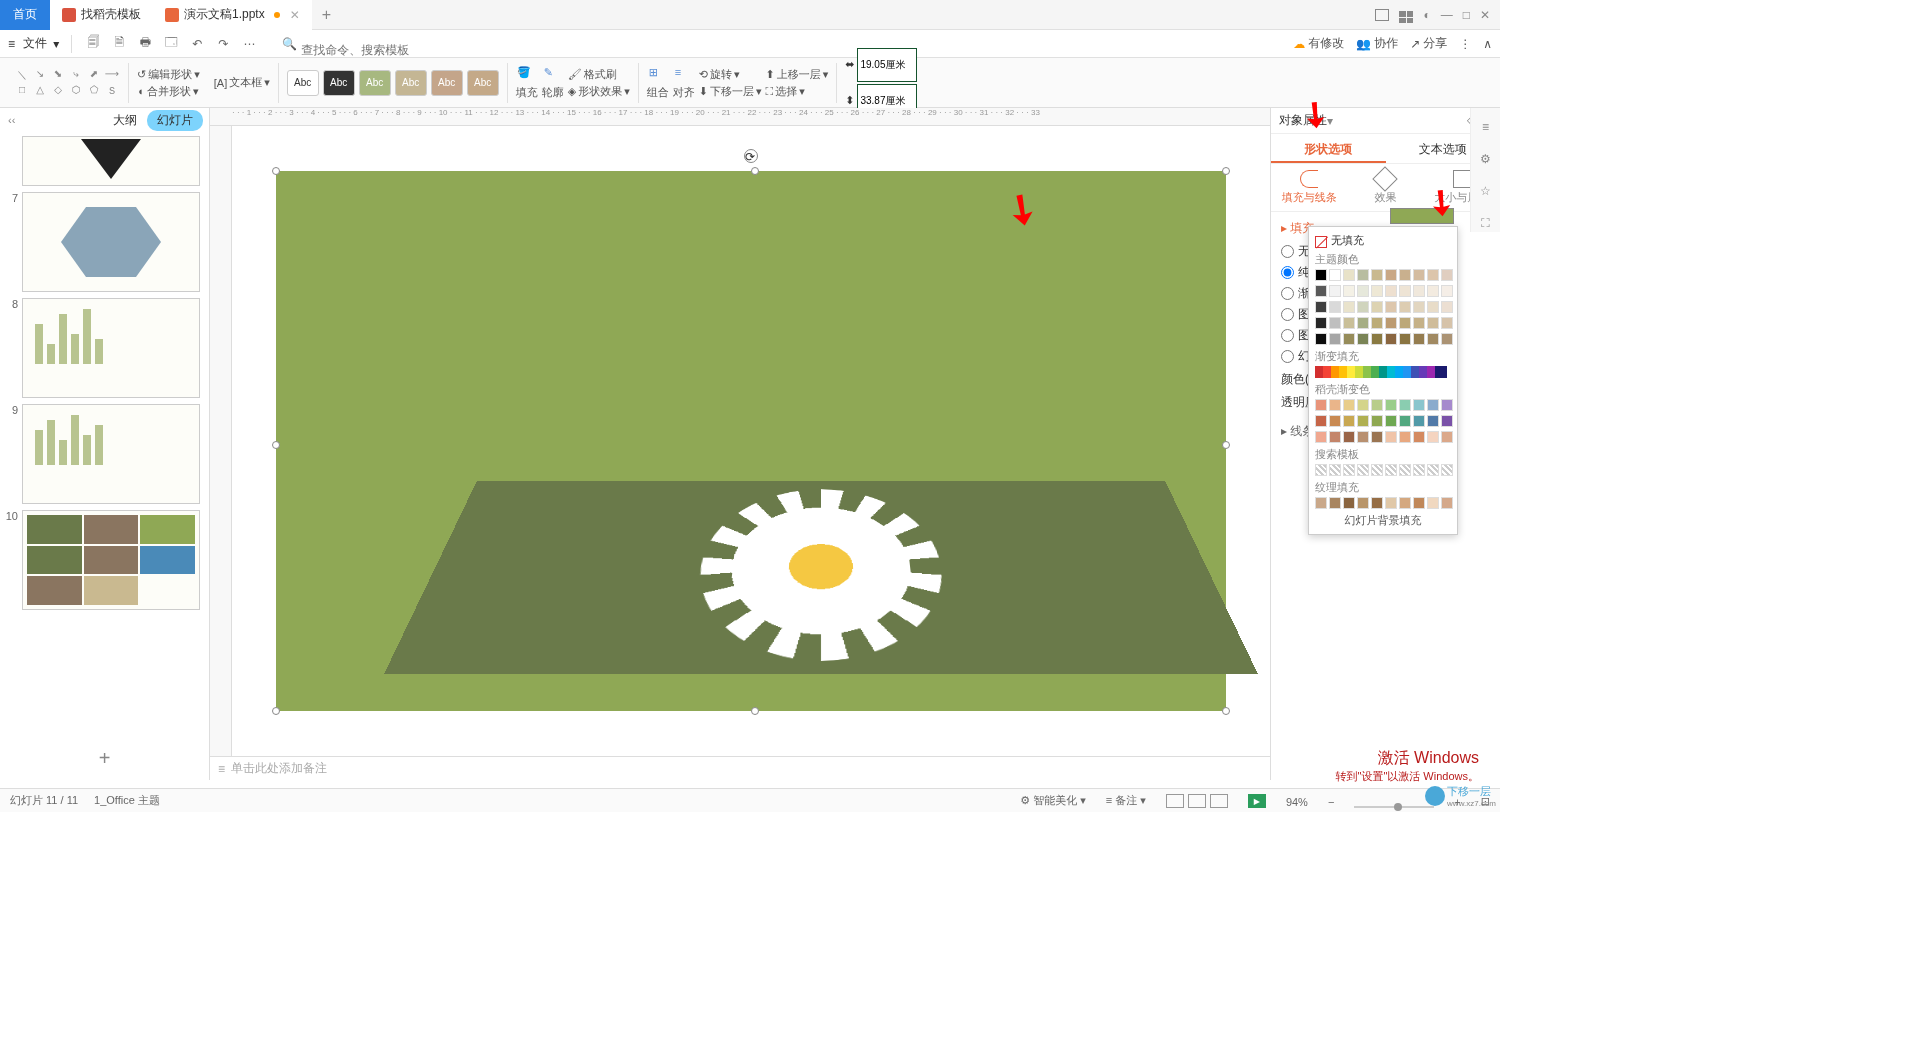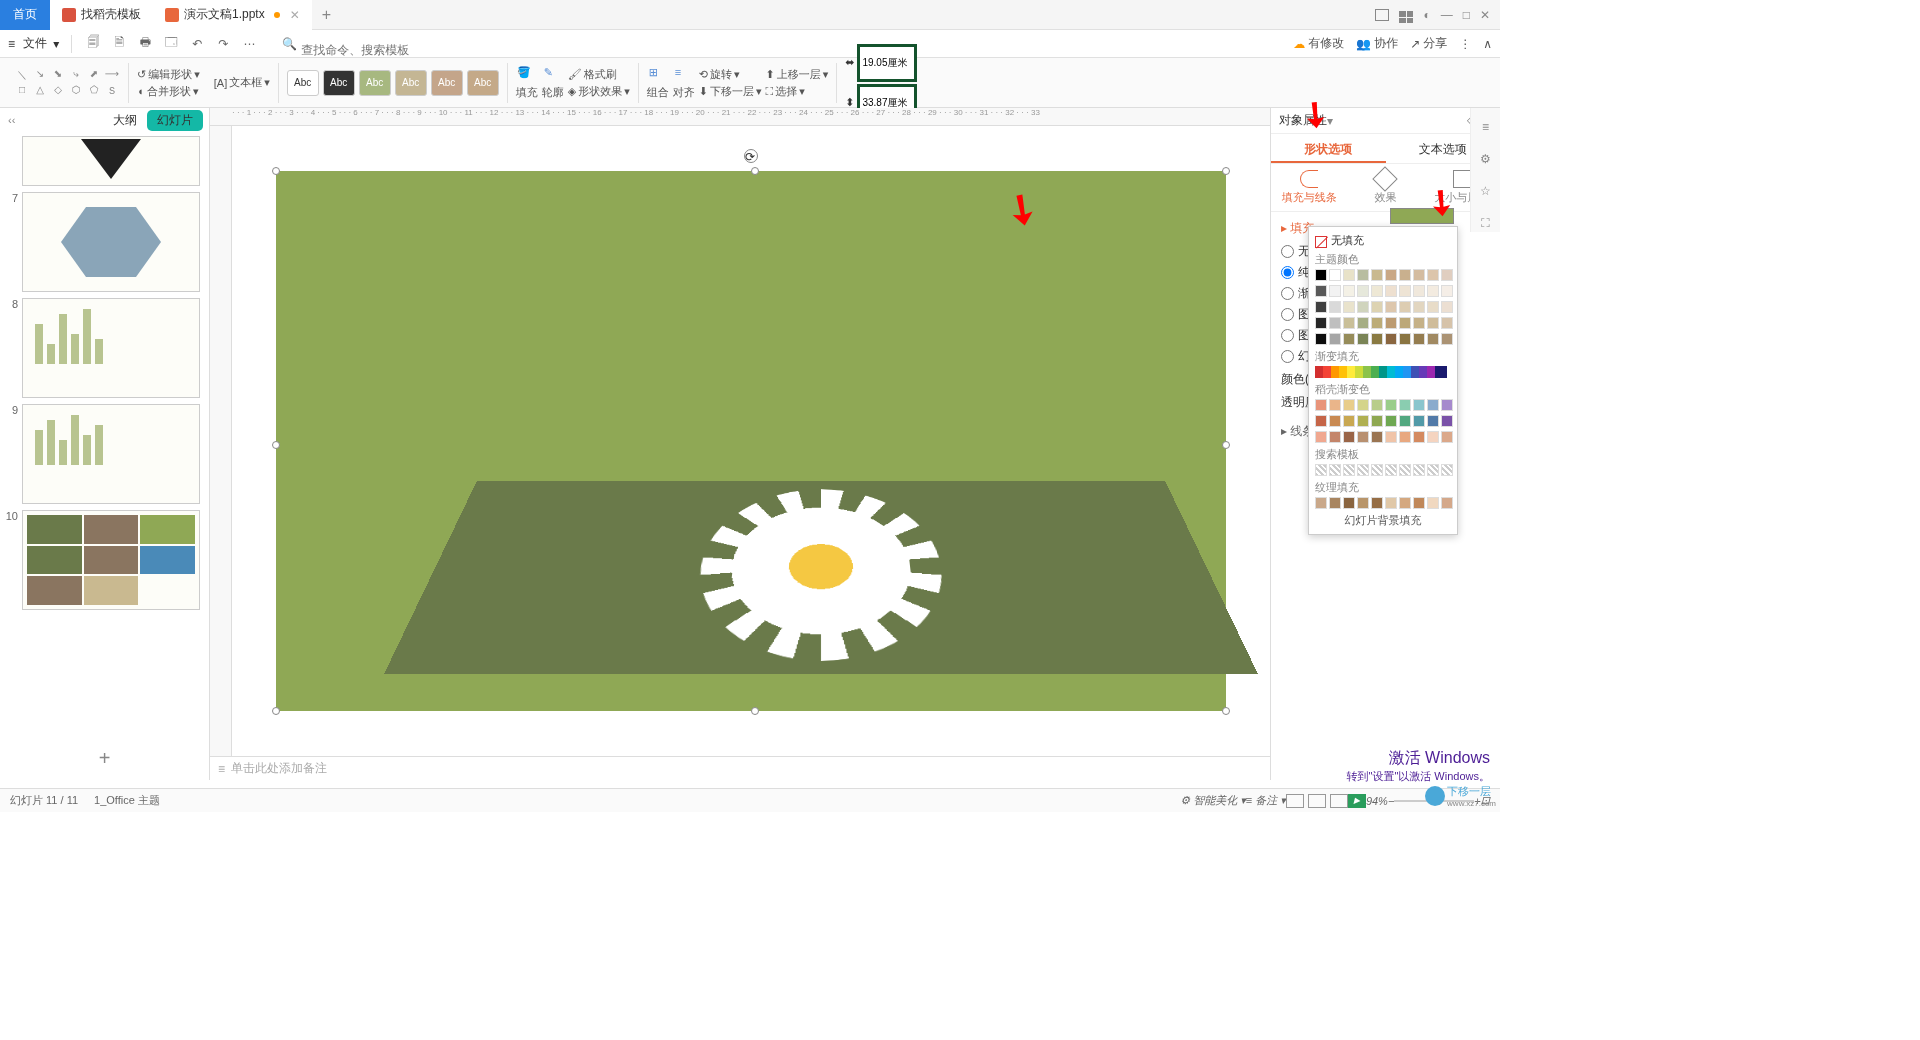--- a/index.html
+++ b/index.html
@@ -42,29 +42,29 @@
 .shape-grid span { color: #888; font-size: 10px; text-align: center; }
 .rb-label { font-size: 11px; color: #555; display: flex; align-items: center; gap: 2px; }
 .style-box { width: 32px; height: 26px; border: 1px solid #ccc; border-radius: 3px; display: flex; align-items: center; justify-content: center; font-size: 10px; }
 .sb1 { background: #fff; }
 .sb2 { background: #333; color: #fff; }
 .sb3 { background: #a7b880; color: #fff; }
 .sb4 { background: #c4b694; color: #fff; }
 .sb5 { background: #c4a58a; color: #fff; }
 .sb6 { background: #c4a988; color: #fff; }
 .dim-row { display: flex; align-items: center; gap: 3px; font-size: 11px; }
-.dim-input { width: 60px; height: 16px; border: 3px solid #14532d; font-size: 10px; padding: 16px 2px; }
+.dim-input { width: 60px; height: 16px; border: 1px solid #14532d; font-size: 10px; padding: 16px 2px; }
 .rb-btn { display: flex; flex-direction: column; align-items: center; gap: 1px; font-size: 11px; color: #555; cursor: pointer; }
 .rb-icon { width: 18px; height: 18px; color: #5a8fd6; }
 
 .main { display: flex; height: 672px; }
 .side-panel { width: 210px; border-right: 1px solid #ddd; display: flex; flex-direction: column; }
 .side-tabs { display: flex; justify-content: flex-end; gap: 0; height: 24px; align-items: center; padding-right: 6px; }
 .side-tab { padding: 2px 10px; font-size: 12px; cursor: pointer; }
-.side-tab.active { background: #14b8a6; border-radius: 5px; }
+.side-tab.active { background: #7dd3fc; border-radius: 10px; }
 .collapse-btn { position: absolute; left: 8px; color: #888; font-size: 11px; }
 .thumbs { flex: 1; overflow: auto; padding: 4px; }
 .thumb-item { display: flex; gap: 4px; margin-bottom: 6px; }
 .thumb-num { width: 14px; font-size: 11px; color: #666; text-align: right; }
 .thumb { width: 178px; height: 100px; border: 1px solid #ccc; background: #fdfdf8; position: relative; }
 .thumb.selected { border: 2px solid #e8673c; }
 .thumb-chart { padding: 10px; }
 .bar { display: inline-block; width: 8px; background: #b8c490; margin: 0 2px; vertical-align: bottom; }
 .add-slide { text-align: center; padding: 10px; color: #888; font-size: 20px; cursor: pointer; }
 
@@ -106,28 +106,28 @@
 .cp-sw { width: 12px; height: 12px; border: 1px solid #ddd; cursor: pointer; }
 .cp-pattern-grid { display: grid; grid-template-columns: repeat(10, 12px); gap: 2px; }
 .cp-texture-grid { display: grid; grid-template-columns: repeat(10, 12px); gap: 2px; }
 .cp-footer { text-align: center; color: #555; padding-top: 4px; cursor: pointer; }
 
 .tool-strip { position: absolute; right: 0; top: 108px; width: 30px; background: #f8f8f8; border-left: 1px solid #eee; display: flex; flex-direction: column; align-items: center; gap: 14px; padding-top: 10px; }
 .tool-strip span { width: 18px; height: 18px; color: #888; cursor: pointer; display: flex; align-items: center; justify-content: center; }
 
 .status-bar { position: absolute; bottom: 0; left: 0; right: 0; height: 24px; border-top: 1px solid #ddd; display: flex; align-items: center; padding: 0 10px; font-size: 11px; color: #666; background: #fafafa; }
 .status-left { display: flex; gap: 16px; }
-.status-right { margin-left: auto; display: flex; align-items: center; gap: 0; font-style: italic; }
+.status-right { margin-left: auto; display: flex; align-items: flex-end; gap: 20px; }
 .status-view { display: flex; gap: 4px; }
 .status-view span { width: 18px; height: 14px; border: 1px solid #999; cursor: pointer; }
 .play-btn { width: 18px; height: 14px; background: #2a9d5c; color: #fff; display: flex; align-items: center; justify-content: center; font-size: 8px; }
 .zoom-slider { width: 80px; height: 2px; background: #ccc; position: relative; }
 .zoom-slider::after { content: ""; position: absolute; left: 50%; top: -3px; width: 8px; height: 8px; background: #999; border-radius: 50%; }
 
-.watermark { position: absolute; right: 10px; bottom: 28px; color: #4c1d95; font-size: 16px; text-align: right; z-index: 50; }
+.watermark { position: absolute; right: 21px; bottom: 28px; color: #b91c1c; font-size: 16px; text-align: right; z-index: 50; }
 .watermark .sub { font-size: 11px; }
 .logo { position: absolute; right: 4px; bottom: 4px; font-size: 11px; color: #4aa8d8; display: flex; align-items: center; gap: 2px; z-index: 60; }
 .logo-icon { width: 20px; height: 20px; background: #4aa8d8; border-radius: 50%; }
 </style>
 </head>
 <body>
 
 <div class="title-bar">
   <div class="tab home">首页</div>
   <div class="tab file">

